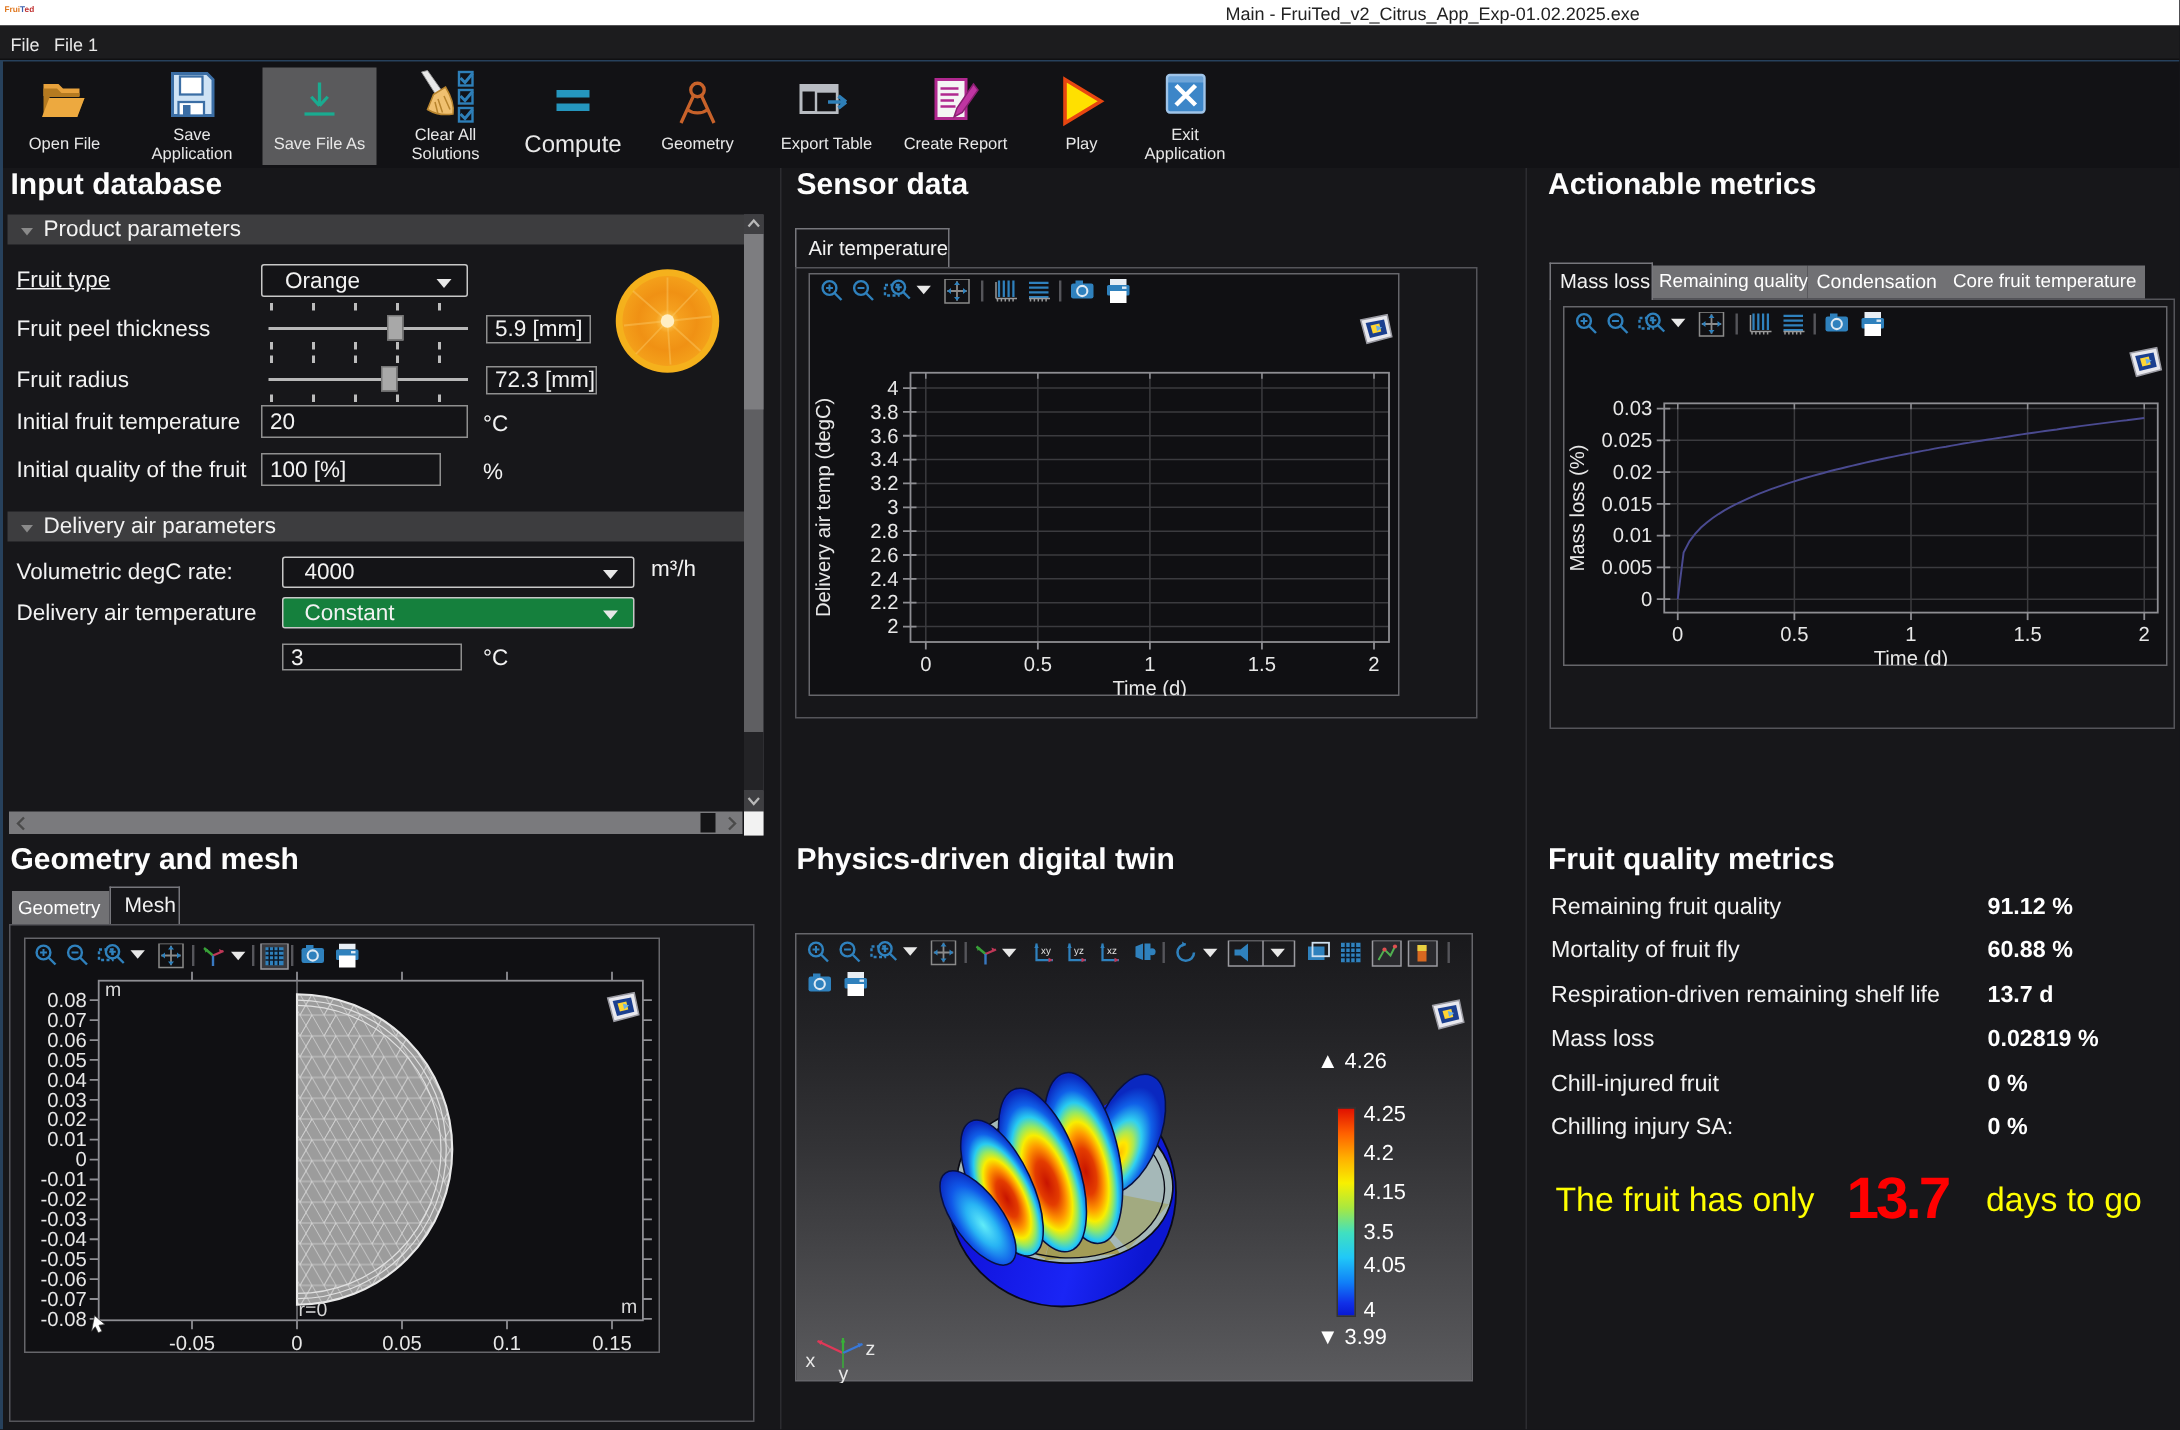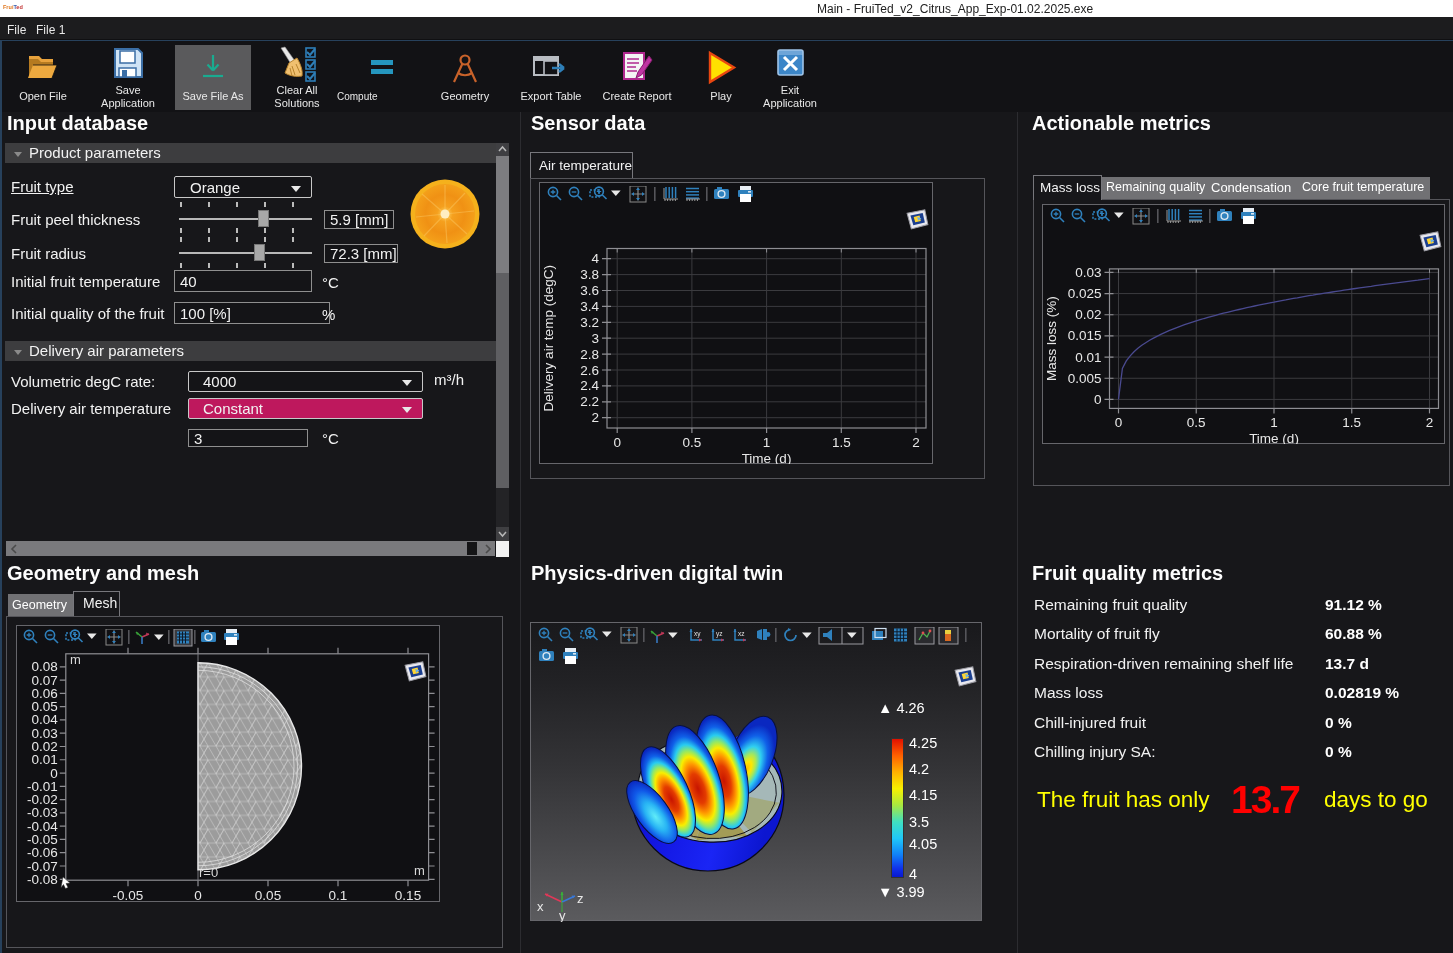--- a/index.html
+++ b/index.html
@@ -60,21 +60,21 @@
 <path d="M17 20 l3 9 M21 18 l4 9 M15 22 l2 8" stroke="#b8842e" stroke-width="1" fill="none"></path>
 </svg>
   </div>
 <div class="abs" style="left:252px;top:84px;width:90px;height:30px;font-size:11px;color:#e8e8e8;text-align:center;line-height:13px;">Clear All<br>Solutions</div>
 <div class="abs" style="left:365px;top:50px;width:34px;height:40px;">
     <svg width="34" height="34" viewBox="0 0 34 34">
 <rect x="6" y="10" width="22" height="5" fill="#2596be"></rect>
 <rect x="6" y="19" width="22" height="5" fill="#2596be"></rect>
 </svg>
   </div>
-<div class="abs" style="left:337px;top:90px;width:90px;height:30px;font-size:10px;color:#e8e8e8;text-align:left;line-height:13px;">Compute</div>
+<div class="abs" style="left:337px;top:90px;width:90px;height:30px;font-size:16px;color:#e8e8e8;text-align:center;line-height:13px;">Compute</div>
 <div class="abs" style="left:447px;top:50px;width:36px;height:40px;">
     <svg width="36" height="36" viewBox="0 0 36 36">
 <g stroke="#c8622a" stroke-width="2.2" fill="none">
 <circle cx="18" cy="10" r="4.5"></circle>
 <path d="M15.5 13.5 L7 32 M20.5 13.5 L29 32"></path>
 <path d="M11 23 C 15 26 21 26 25 23"></path>
 </g>
 </svg>
   </div>
 <div class="abs" style="left:420px;top:90px;width:90px;height:30px;font-size:11px;color:#e8e8e8;text-align:center;line-height:13px;">Geometry</div>
@@ -144,36 +144,36 @@
     <svg width="12" height="8" style="position:absolute;right:9px;top:8px" viewBox="0 0 12 8">
       <path d="M1 1 h10 l-5 6 Z" fill="#e8e8e8"></path>
     </svg>
   </div>
 <div class="abs" style="left:188px;top:371px;width:235px;height:21px;border:1px solid #c8c8c8;border-radius:2px;background:#141417;">
     <span style="position:absolute;left:14px;top:1px;font-size:15px;">4000</span>
     <svg width="12" height="8" style="position:absolute;right:9px;top:7px" viewBox="0 0 12 8">
       <path d="M1 1 h10 l-5 6 Z" fill="#e8e8e8"></path>
     </svg>
   </div>
-<div class="abs" style="left:188px;top:398px;width:235px;height:21px;border:1px solid #c8c8c8;border-radius:2px;background:#be185d;">
+<div class="abs" style="left:188px;top:398px;width:235px;height:21px;border:1px solid #c8c8c8;border-radius:2px;background:#15803d;">
     <span style="position:absolute;left:14px;top:1px;font-size:15px;">Constant</span>
     <svg width="12" height="8" style="position:absolute;right:9px;top:7px" viewBox="0 0 12 8">
       <path d="M1 1 h10 l-5 6 Z" fill="#e8e8e8"></path>
     </svg>
   </div>
 <div class="abs" style="left:324px;top:210px;width:70px;height:19px;border:1px solid #8f8f8f;background:#141417;">
     <span style="position:absolute;left:5px;top:0px;font-size:15px;">5.9 [mm]</span>
   </div>
 <div class="abs" style="left:324px;top:244px;width:74px;height:19px;border:1px solid #8f8f8f;background:#141417;">
     <span style="position:absolute;left:5px;top:0px;font-size:15px;">72.3 [mm]</span>
   </div>
 <div class="abs" style="left:174px;top:270px;width:138px;height:22px;border:1px solid #8f8f8f;background:#141417;">
-    <span style="position:absolute;left:5px;top:2px;font-size:15px;">40</span>
-  </div>
-<div class="abs" style="left:174px;top:302px;width:156px;height:22px;border:1px solid #8f8f8f;background:#141417;">
+    <span style="position:absolute;left:5px;top:2px;font-size:15px;">20</span>
+  </div>
+<div class="abs" style="left:174px;top:302px;width:120px;height:22px;border:1px solid #8f8f8f;background:#141417;">
     <span style="position:absolute;left:5px;top:2px;font-size:15px;">100 [%]</span>
   </div>
 <div class="abs" style="left:188px;top:429px;width:120px;height:18px;border:1px solid #8f8f8f;background:#141417;">
     <span style="position:absolute;left:5px;top:0px;font-size:15px;">3</span>
   </div>
 <div class="abs" style="left:322px;top:274px;width:40px;height:18px;font-size:15px;">°C</div>
 <div class="abs" style="left:322px;top:306px;width:40px;height:18px;font-size:15px;">%</div>
 <div class="abs" style="left:434px;top:371px;width:50px;height:20px;font-size:15px;">m³/h</div>
 <div class="abs" style="left:322px;top:430px;width:40px;height:18px;font-size:15px;">°C</div>
 <div class="abs" style="left:180px;top:202px;width:1.5px;height:5px;background:#bcbcbc;"></div>

